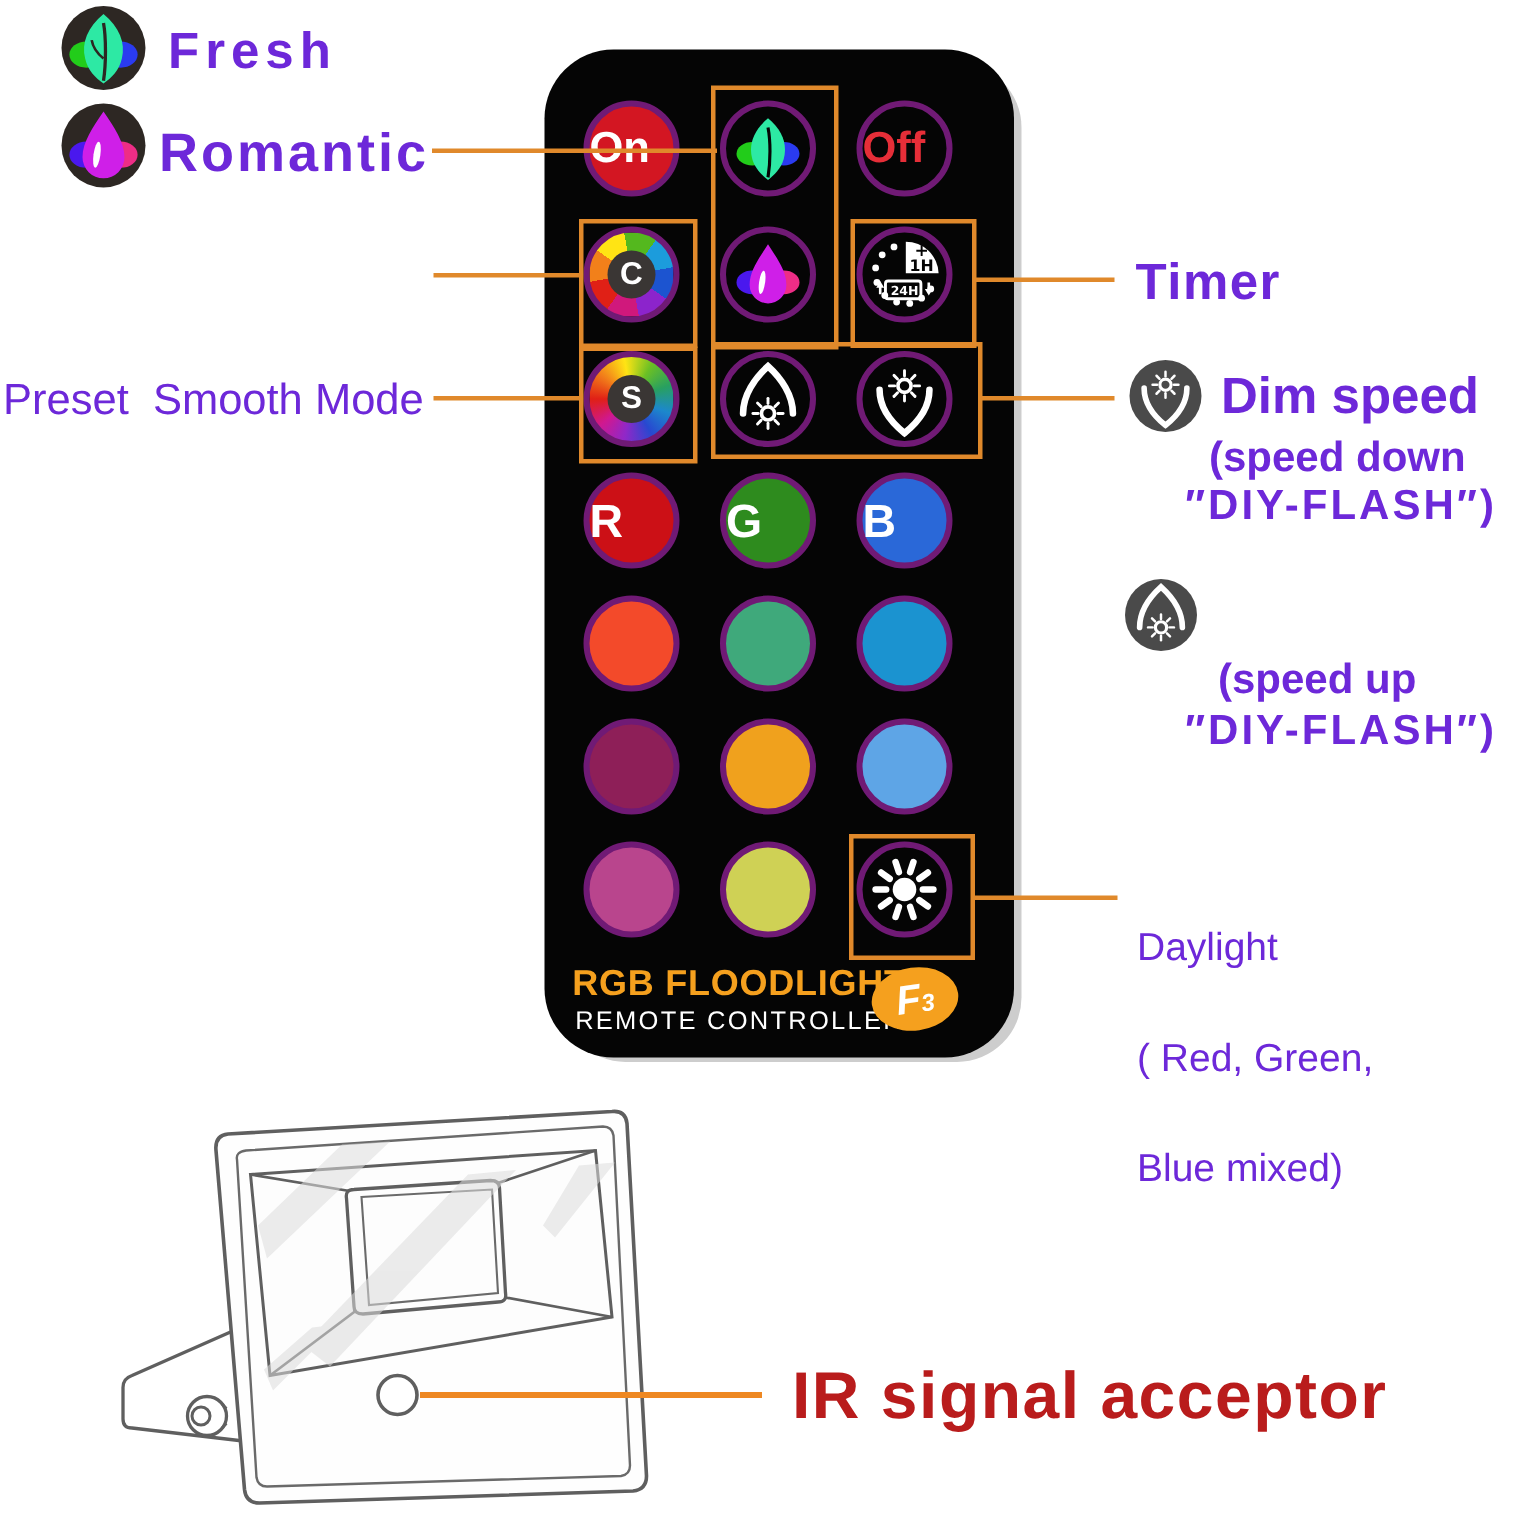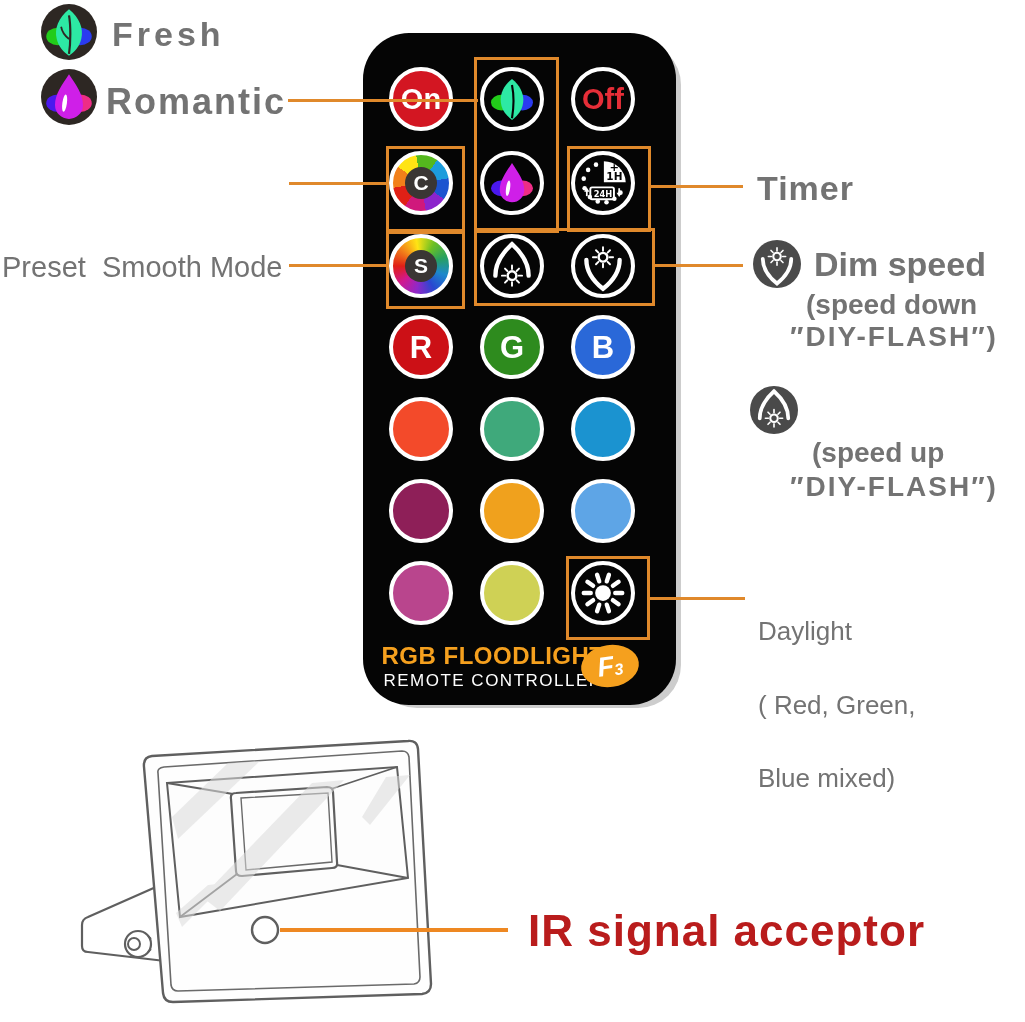--- a/index.html
+++ b/index.html
@@ -1,38 +1,38 @@
 <!DOCTYPE html>
 <html><head>
 <meta charset="utf-8">
 <style>
   * { margin:0; padding:0; box-sizing:border-box; }
   html,body { background:#ffffff; }
   body { font-family:"Liberation Sans","DejaVu Sans",sans-serif; }
   .stage { position:relative; width:1025px; height:1022px; background:#fff; overflow:hidden; }
 
   
-  .lbl { position:absolute; color:#737373; white-space:pre; }
+  .lbl { position:absolute; color:#6d28d9; white-space:pre; }
   .b { font-weight:bold; }
 
   
   .hline { position:absolute; height:3px; background:#e0892b; z-index:6; }
   .obox  { position:absolute; border:3px solid #e0892b; z-index:5; }
 
   
   .badge { position:absolute; width:56px; height:56px; border-radius:50%; background:#2d2723; }
   .badge svg { position:absolute; inset:0; }
 
   
   .remote { position:absolute; left:363px; top:33px; width:313px; height:672px;
             background:#050505; border-radius:46px;
             box-shadow:8px 6px 0 -3px #cdcdcd; z-index:1; }
   .btn { position:absolute; width:64px; height:64px; border-radius:50%;
-         border:4px solid #ffffff; background:#050505; display:flex;
-         align-items:center; justify-content:center; z-index:2; }
+         border:4px solid #701a75; background:#050505; display:flex;
+         align-items:center; z-index:2; }
   .btn span.face { color:#fff; font-weight:bold; font-size:29px; line-height:1; }
   .btn svg { width:100%; height:100%; display:block; }
   .wheel-c { background:conic-gradient(from -100deg,#f2801a 0 45deg,#ffe414 45deg 90deg,#54b81e 90deg 135deg,#1c9cdc 135deg 180deg,#1c54d0 180deg 225deg,#8c24cc 225deg 270deg,#d0187c 270deg 315deg,#e02016 315deg 360deg); }
   .wheel-s { background:conic-gradient(from -90deg,#e02016,#f2801a,#ffe414,#6cc024,#28a060,#1c88cc,#2848d0,#9028c8,#d01890,#e02016); }
   .wheel-core { position:absolute; left:50%; top:50%; width:32px; height:32px; margin:-16px 0 0 -16px;
                 border-radius:50%; background:#3a3634; color:#fff; font-weight:bold; font-size:21px;
                 display:flex; align-items:center; justify-content:center; }
   .brand1 { position:absolute; left:10px; top:609px; width:240px; text-align:center;
             color:#f5a01e; font-weight:bold; font-size:24px; letter-spacing:0.5px; }
   .brand2 { position:absolute; left:10px; top:638px; width:240px; text-align:center;

